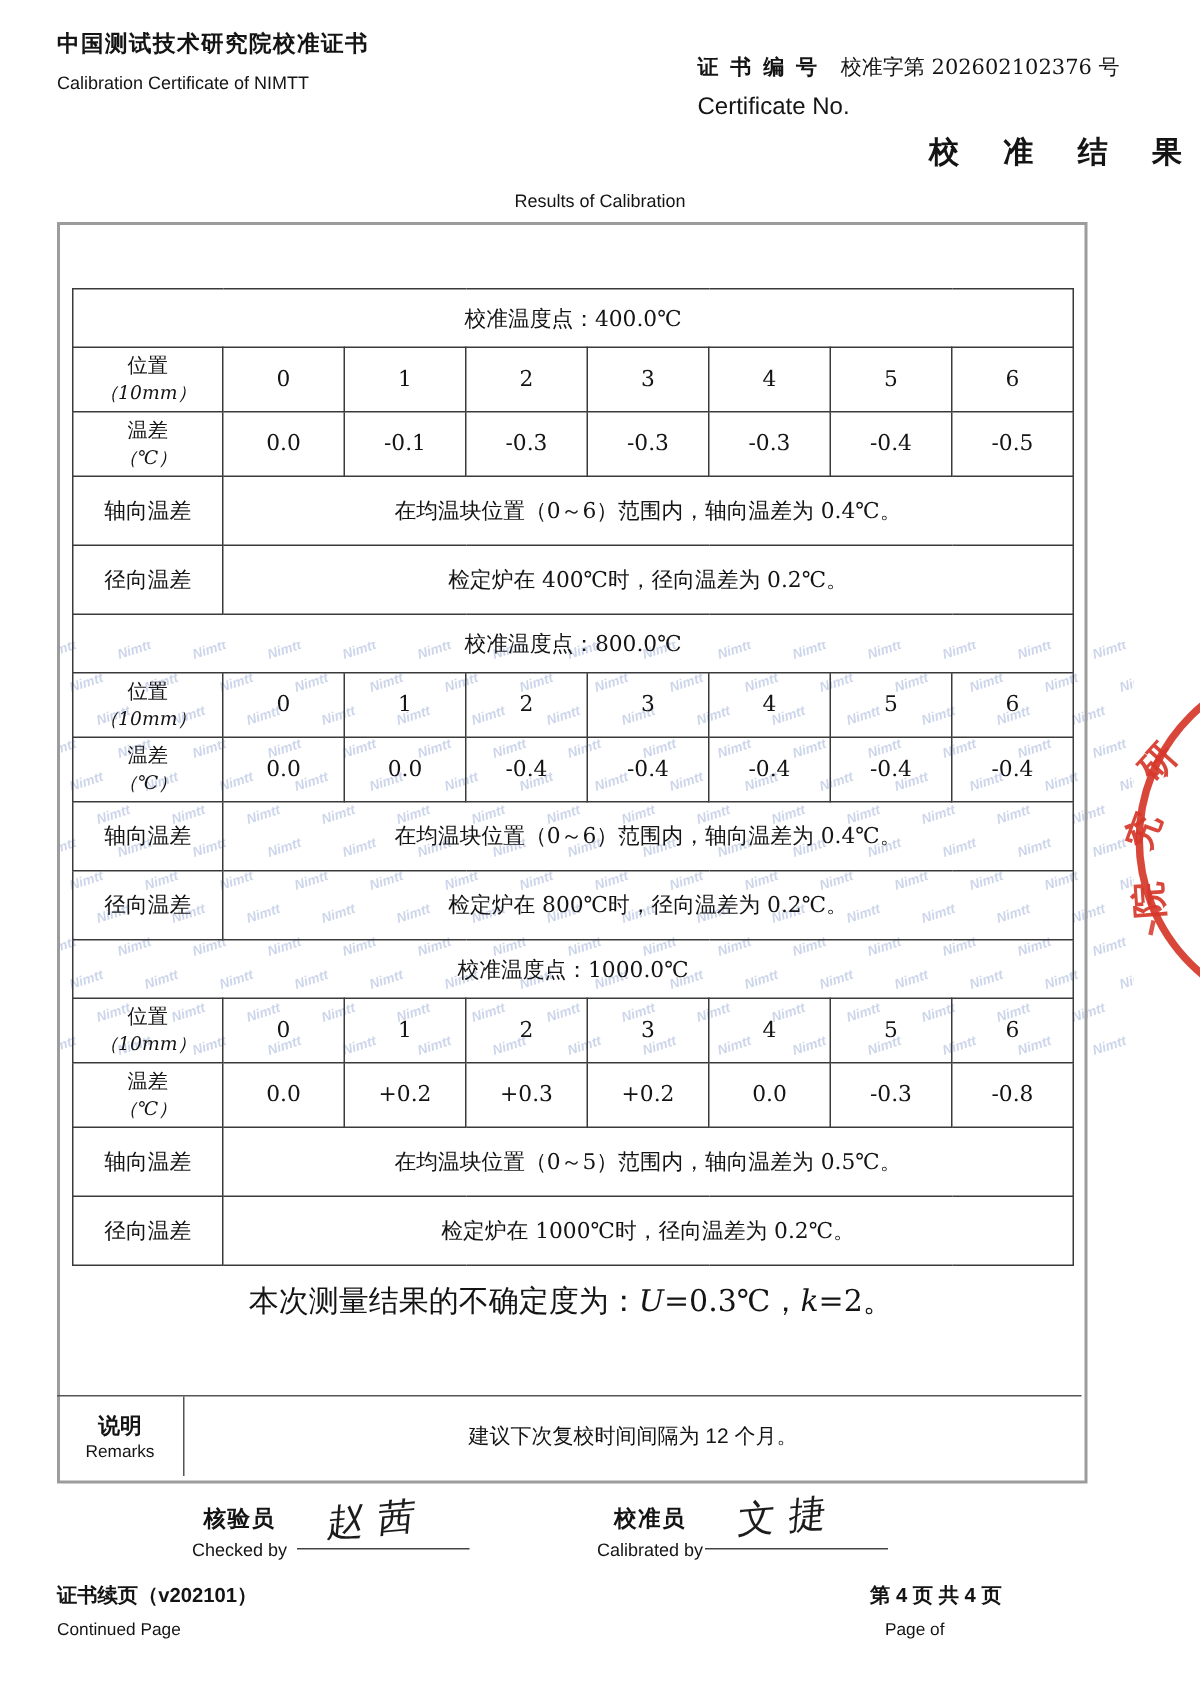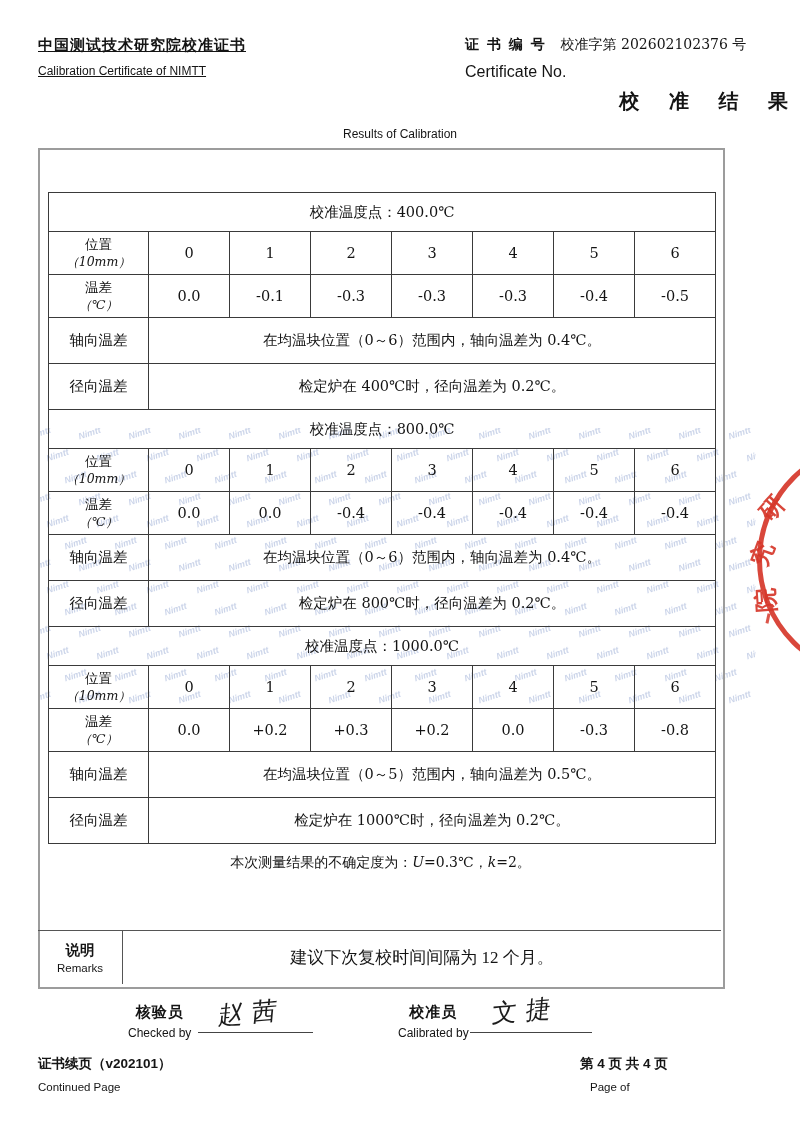--- a/index.html
+++ b/index.html
@@ -33,33 +33,33 @@
   .rh-temp td{height:38px;}
   .rh-data td{height:42px;}
   .rh-span td{height:45px;}
   td.temp-point{text-align:left;padding-left:22px;font-size:14.5px;}
   .hdr2 div{line-height:1.35;}
   .hdr2 .l1{font-size:13.5px;}
   .hdr2 .l2{font-size:12.5px;font-style:italic;}
   td.num{font-size:15px;}
 
   
-  .uncertainty{left:38px;top:854px;width:685px;text-align:center;font-size:14px;z-index:2;
+  .uncertainty{left:38px;top:854px;width:685px;text-align:center;font-size:20px;z-index:2;
                font-family:"DejaVu Serif","Liberation Serif",serif;}
   .it{font-style:italic;font-family:"DejaVu Serif",serif;}
 
   
   .remarks{left:38px;top:930px;width:683px;height:53px;border-top:1.5px solid #555;
            display:flex;z-index:2;}
   .remarks-label{width:84px;border-right:1.5px solid #555;display:flex;flex-direction:column;
                  align-items:center;justify-content:center;}
   .remarks-label .cn{font-size:14.5px;font-weight:bold;}
   .remarks-label .en{font-size:11.5px;margin-top:2px;}
-  .remarks-text{flex:1;display:flex;align-items:center;justify-content:center;font-size:17px;
-                font-family:Liberation Serif, serif;}
+  .remarks-text{flex:1;display:flex;align-items:center;justify-content:center;font-size:14px;
+                font-family:Liberation Sans, sans-serif;}
 
   
   .sig-label .cn{font-size:15px;font-weight:bold;letter-spacing:1px;}
   .sig-label .en{font-size:12px;margin-top:4px;}
   .sig-line{border-bottom:1px solid #444;z-index:2;}
   .sig-name{font-family:"DejaVu Serif",serif;font-size:25px;letter-spacing:9px;color:#1c1c1c;
             transform:rotate(-5deg) skewX(-10deg);z-index:2;}
 
   
   .foot-cn{font-size:13.5px;font-weight:bold;}
@@ -271,21 +271,21 @@
       <span style="position: absolute; left: 338px; top: 264px; transform: rotate(-18deg); font: italic bold 9px &quot;Liberation Sans&quot;, sans-serif; color: rgb(143, 163, 208); opacity: 0.45; white-space: nowrap;">Nimtt</span>
       <span style="position: absolute; left: 388px; top: 264px; transform: rotate(-18deg); font: italic bold 9px &quot;Liberation Sans&quot;, sans-serif; color: rgb(143, 163, 208); opacity: 0.45; white-space: nowrap;">Nimtt</span>
       <span style="position: absolute; left: 438px; top: 264px; transform: rotate(-18deg); font: italic bold 9px &quot;Liberation Sans&quot;, sans-serif; color: rgb(143, 163, 208); opacity: 0.45; white-space: nowrap;">Nimtt</span>
       <span style="position: absolute; left: 488px; top: 264px; transform: rotate(-18deg); font: italic bold 9px &quot;Liberation Sans&quot;, sans-serif; color: rgb(143, 163, 208); opacity: 0.45; white-space: nowrap;">Nimtt</span>
       <span style="position: absolute; left: 538px; top: 264px; transform: rotate(-18deg); font: italic bold 9px &quot;Liberation Sans&quot;, sans-serif; color: rgb(143, 163, 208); opacity: 0.45; white-space: nowrap;">Nimtt</span>
       <span style="position: absolute; left: 588px; top: 264px; transform: rotate(-18deg); font: italic bold 9px &quot;Liberation Sans&quot;, sans-serif; color: rgb(143, 163, 208); opacity: 0.45; white-space: nowrap;">Nimtt</span>
       <span style="position: absolute; left: 638px; top: 264px; transform: rotate(-18deg); font: italic bold 9px &quot;Liberation Sans&quot;, sans-serif; color: rgb(143, 163, 208); opacity: 0.45; white-space: nowrap;">Nimtt</span>
       <span style="position: absolute; left: 688px; top: 264px; transform: rotate(-18deg); font: italic bold 9px &quot;Liberation Sans&quot;, sans-serif; color: rgb(143, 163, 208); opacity: 0.45; white-space: nowrap;">Nimtt</span>
     </div>
 
-  <div class="abs" style="left:38px;top:36px;text-decoration:underline;">
+  <div class="abs" style="left:38px;top:20px;">
     <div class="org-cn">中国测试技术研究院校准证书</div>
     <div class="org-en">Calibration Certificate of NIMTT</div>
   </div>
   <div class="abs" style="left:465px;top:36px;">
     <div class="certno-line">
       <span class="certno-label">证 书 编 号</span>
       <span class="certno-value">校准字第 202602102376 号</span>
     </div>
     <div class="certno-en">Certificate No.</div>
   </div>

